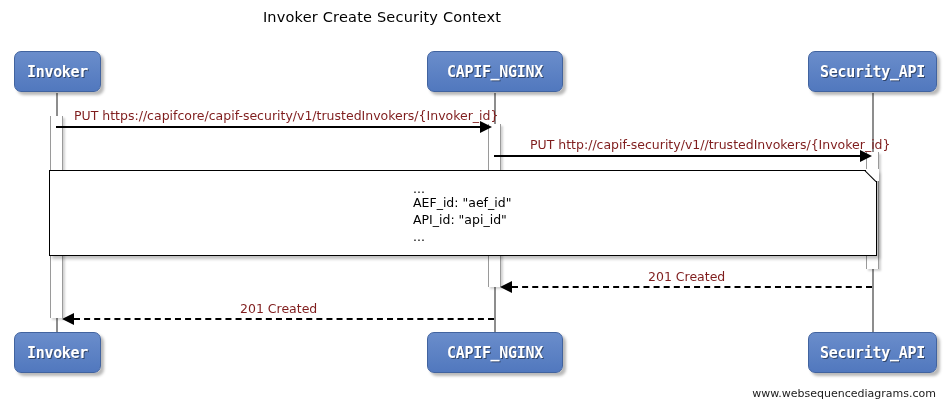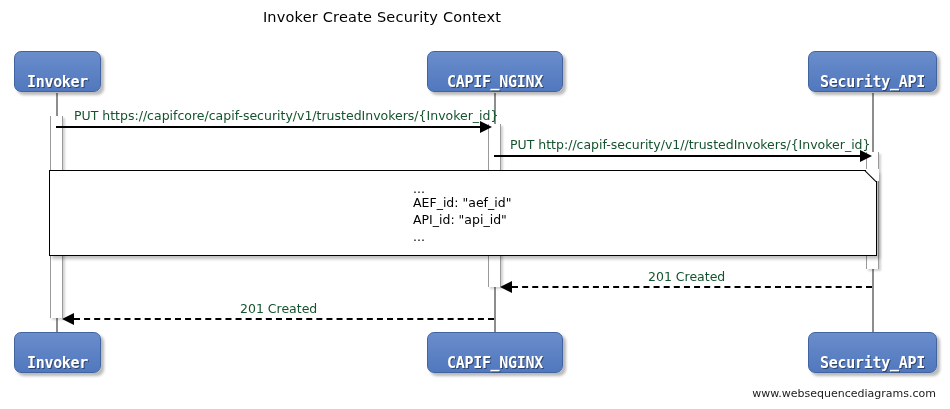--- a/index.html
+++ b/index.html
@@ -49,21 +49,21 @@
     box-sizing: border-box;
     background: #5B82C4;
     background: linear-gradient(180deg, #6A8DCB 0%, #5178BE 100%);
     border: 1px solid #41639f;
     border-radius: 7px;
     color: #ffffff;
     font-size: 15px;
     font-weight: bold;
     font-family: "DejaVu Sans Mono", "Liberation Mono", monospace;
     display: flex;
-    align-items: flex-end;
+    align-items: center;
     justify-content: center;
     text-shadow: 1px 1px 0 rgba(0,0,0,0.45);
     box-shadow: 3px 3px 3px rgba(0,0,0,0.28);
     white-space: nowrap;
     letter-spacing: -0.3px;
   }
 
   
   .lifeline {
     position: absolute;
@@ -99,21 +99,21 @@
   }
   .arrow-head.right {
     border-left: 12px solid #000000;
   }
   .arrow-head.left {
     border-right: 12px solid #000000;
   }
   .msg-label {
     position: absolute;
     font-size: 12.5px;
-    color: #14532d;
+    color: #7f1d1d;
     white-space: nowrap;
     font-family: "DejaVu Sans", "Liberation Sans", sans-serif;
   }
 
   
   .note-box {
     position: absolute;
     box-sizing: border-box;
     background: #ffffff;
     border: 1.5px solid #000000;
@@ -171,21 +171,21 @@
   </div>
 
   <div class="actor-box" style="left:808px; top:51px; width:129px; height:41px;">
     <span>Security_API</span>
   </div>
 
   <div class="msg-label" style="left:74px; top:108px;">PUT https://capifcore/capif-security/v1/trustedInvokers/{Invoker_id}</div>
   <div class="msg-line" style="left:56px; top:126px; width:434px;"></div>
   <div class="arrow-head right" style="left:480px; top:121px;"></div>
 
-  <div class="msg-label" style="left:510px; top:137px;">PUT http://capif-security/v1//trustedInvokers/{Invoker_id}</div>
+  <div class="msg-label" style="left:530px; top:137px;">PUT http://capif-security/v1//trustedInvokers/{Invoker_id}</div>
   <div class="msg-line" style="left:494px; top:155px; width:374px;"></div>
   <div class="arrow-head right" style="left:860px; top:150px;"></div>
 
   <div class="note-box" style="left:49px; top:170px; width:828px; height:86px;">
     <div class="note-fold" style="right:-1px; top:-1px;"></div>
   </div>
   <div class="note-fold-cover" style="left:866px; top:169px; width:13px; height:12px;"></div>
   <div class="note-fold-edge" style="left:865px; top:170px;"></div>
 
   <div class="note-text" style="left:413px; top:180px;">...</div>

